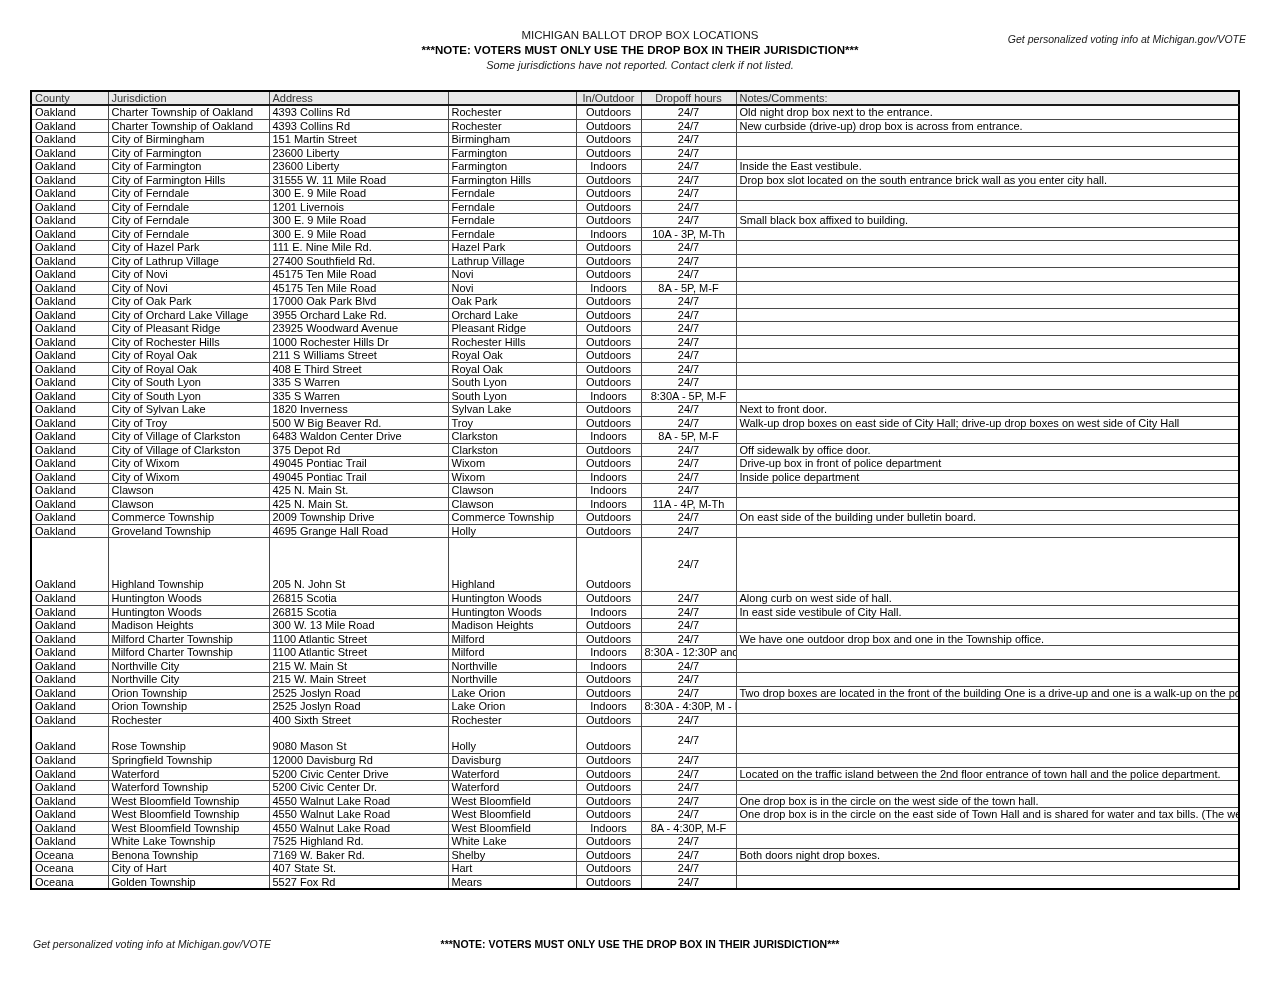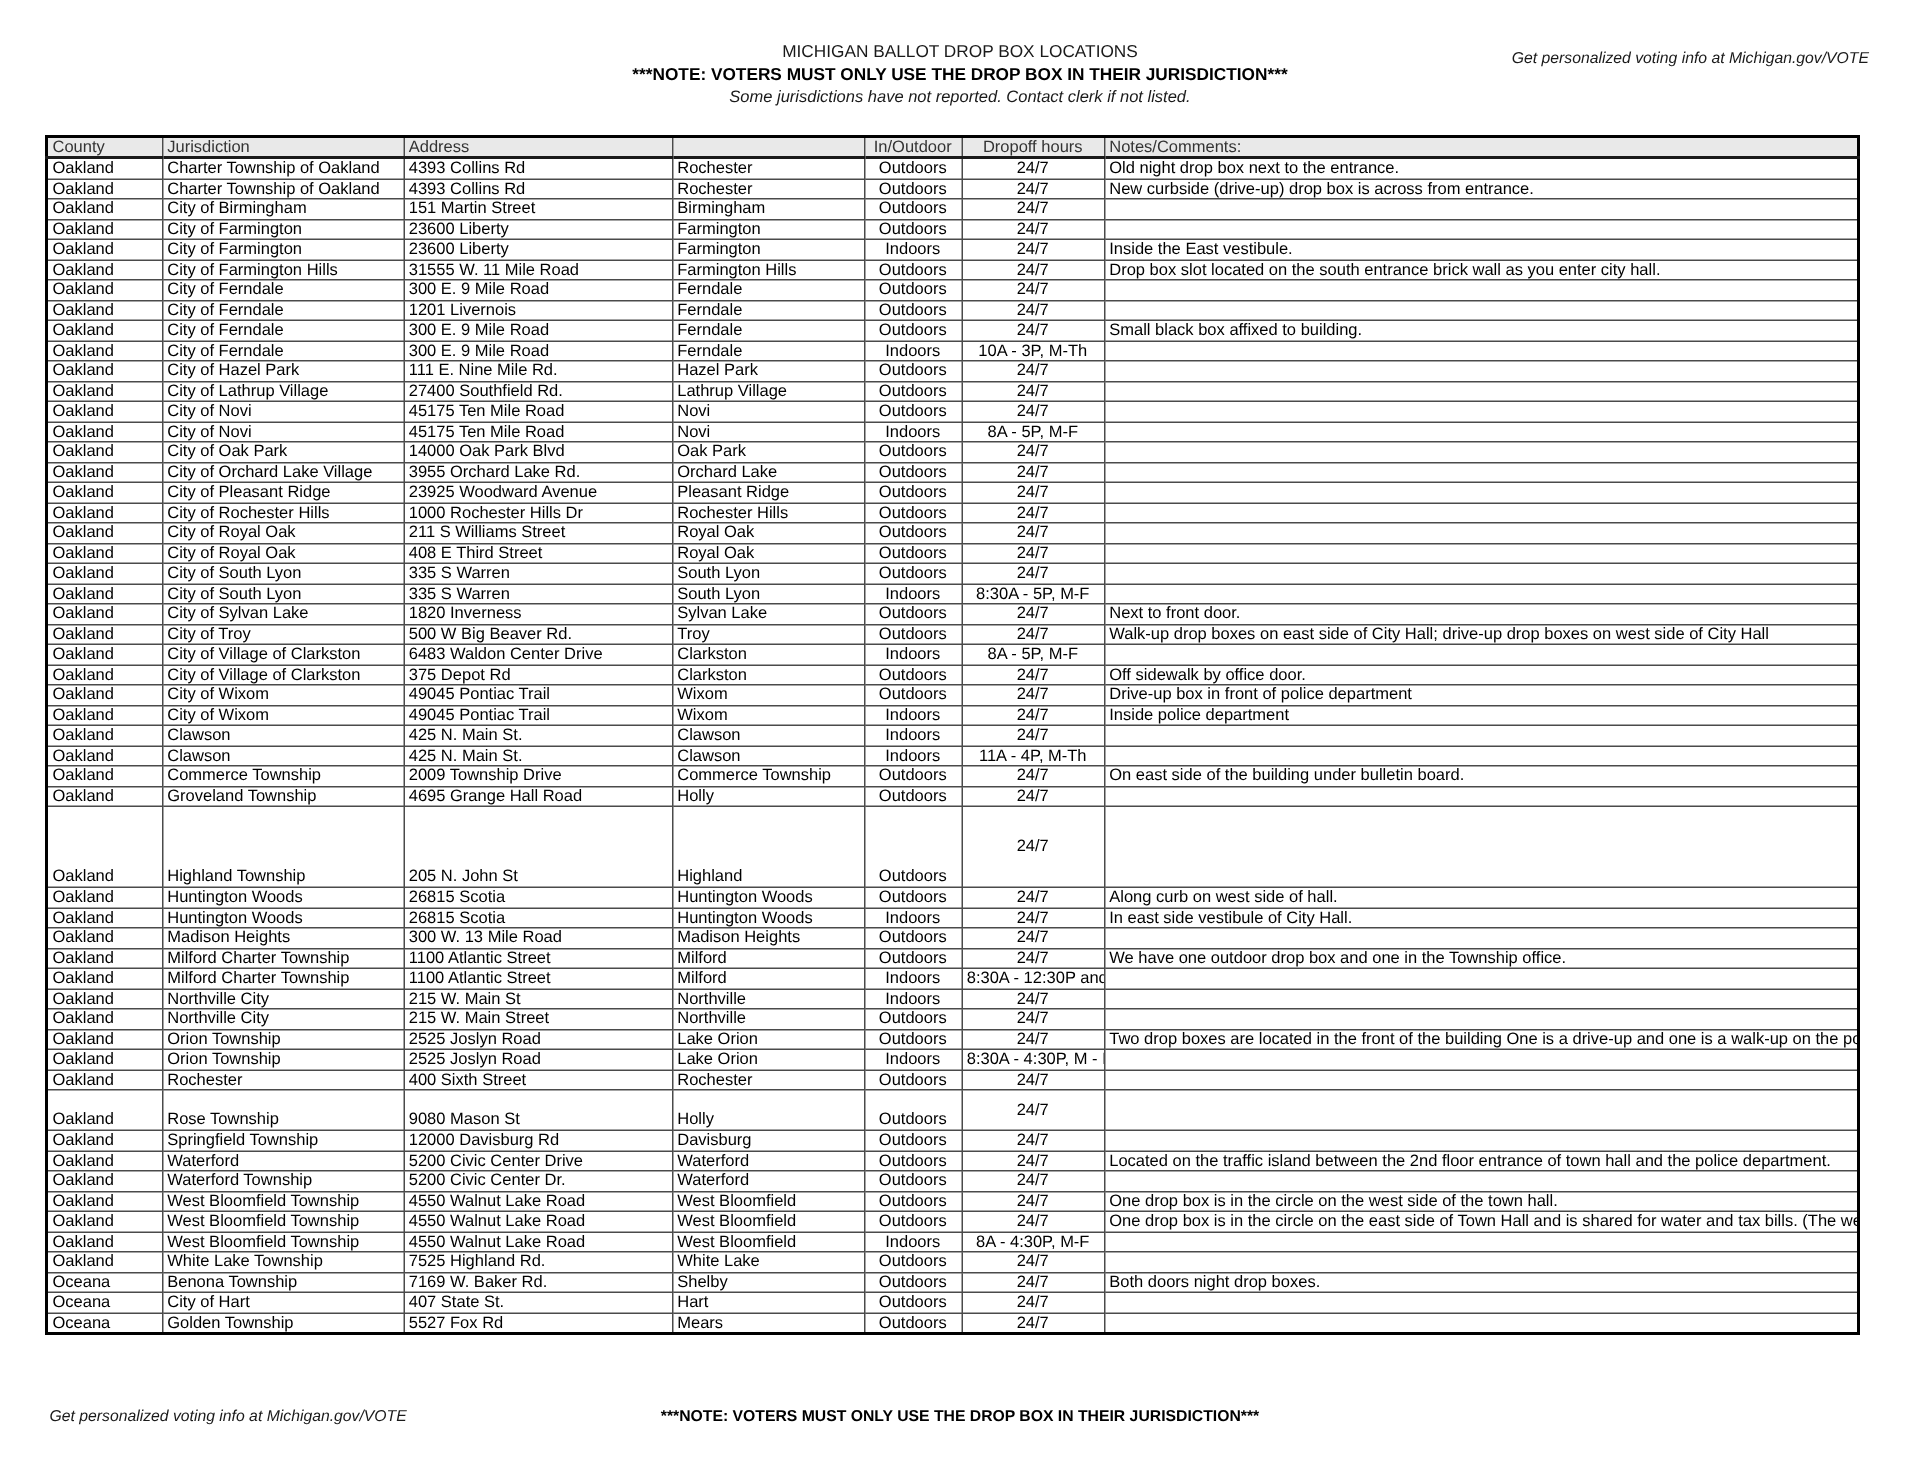--- a/index.html
+++ b/index.html
@@ -186,21 +186,21 @@
           <td class="col-jurisdiction">City of Novi</td>
           <td class="col-address">45175 Ten Mile Road</td>
           <td class="col-city">Novi</td>
           <td class="col-inout">Indoors</td>
           <td class="col-hours">8A - 5P, M-F</td>
           <td class="col-notes"></td>
         </tr>
         <tr>
           <td class="col-county">Oakland</td>
           <td class="col-jurisdiction">City of Oak Park</td>
-          <td class="col-address">14000 Oak Park Blvd</td>
+          <td class="col-address">17000 Oak Park Blvd</td>
           <td class="col-city">Oak Park</td>
           <td class="col-inout">Outdoors</td>
           <td class="col-hours">24/7</td>
           <td class="col-notes"></td>
         </tr>
         <tr>
           <td class="col-county">Oakland</td>
           <td class="col-jurisdiction">City of Orchard Lake Village</td>
           <td class="col-address">3955 Orchard Lake Rd.</td>
           <td class="col-city">Orchard Lake</td>

